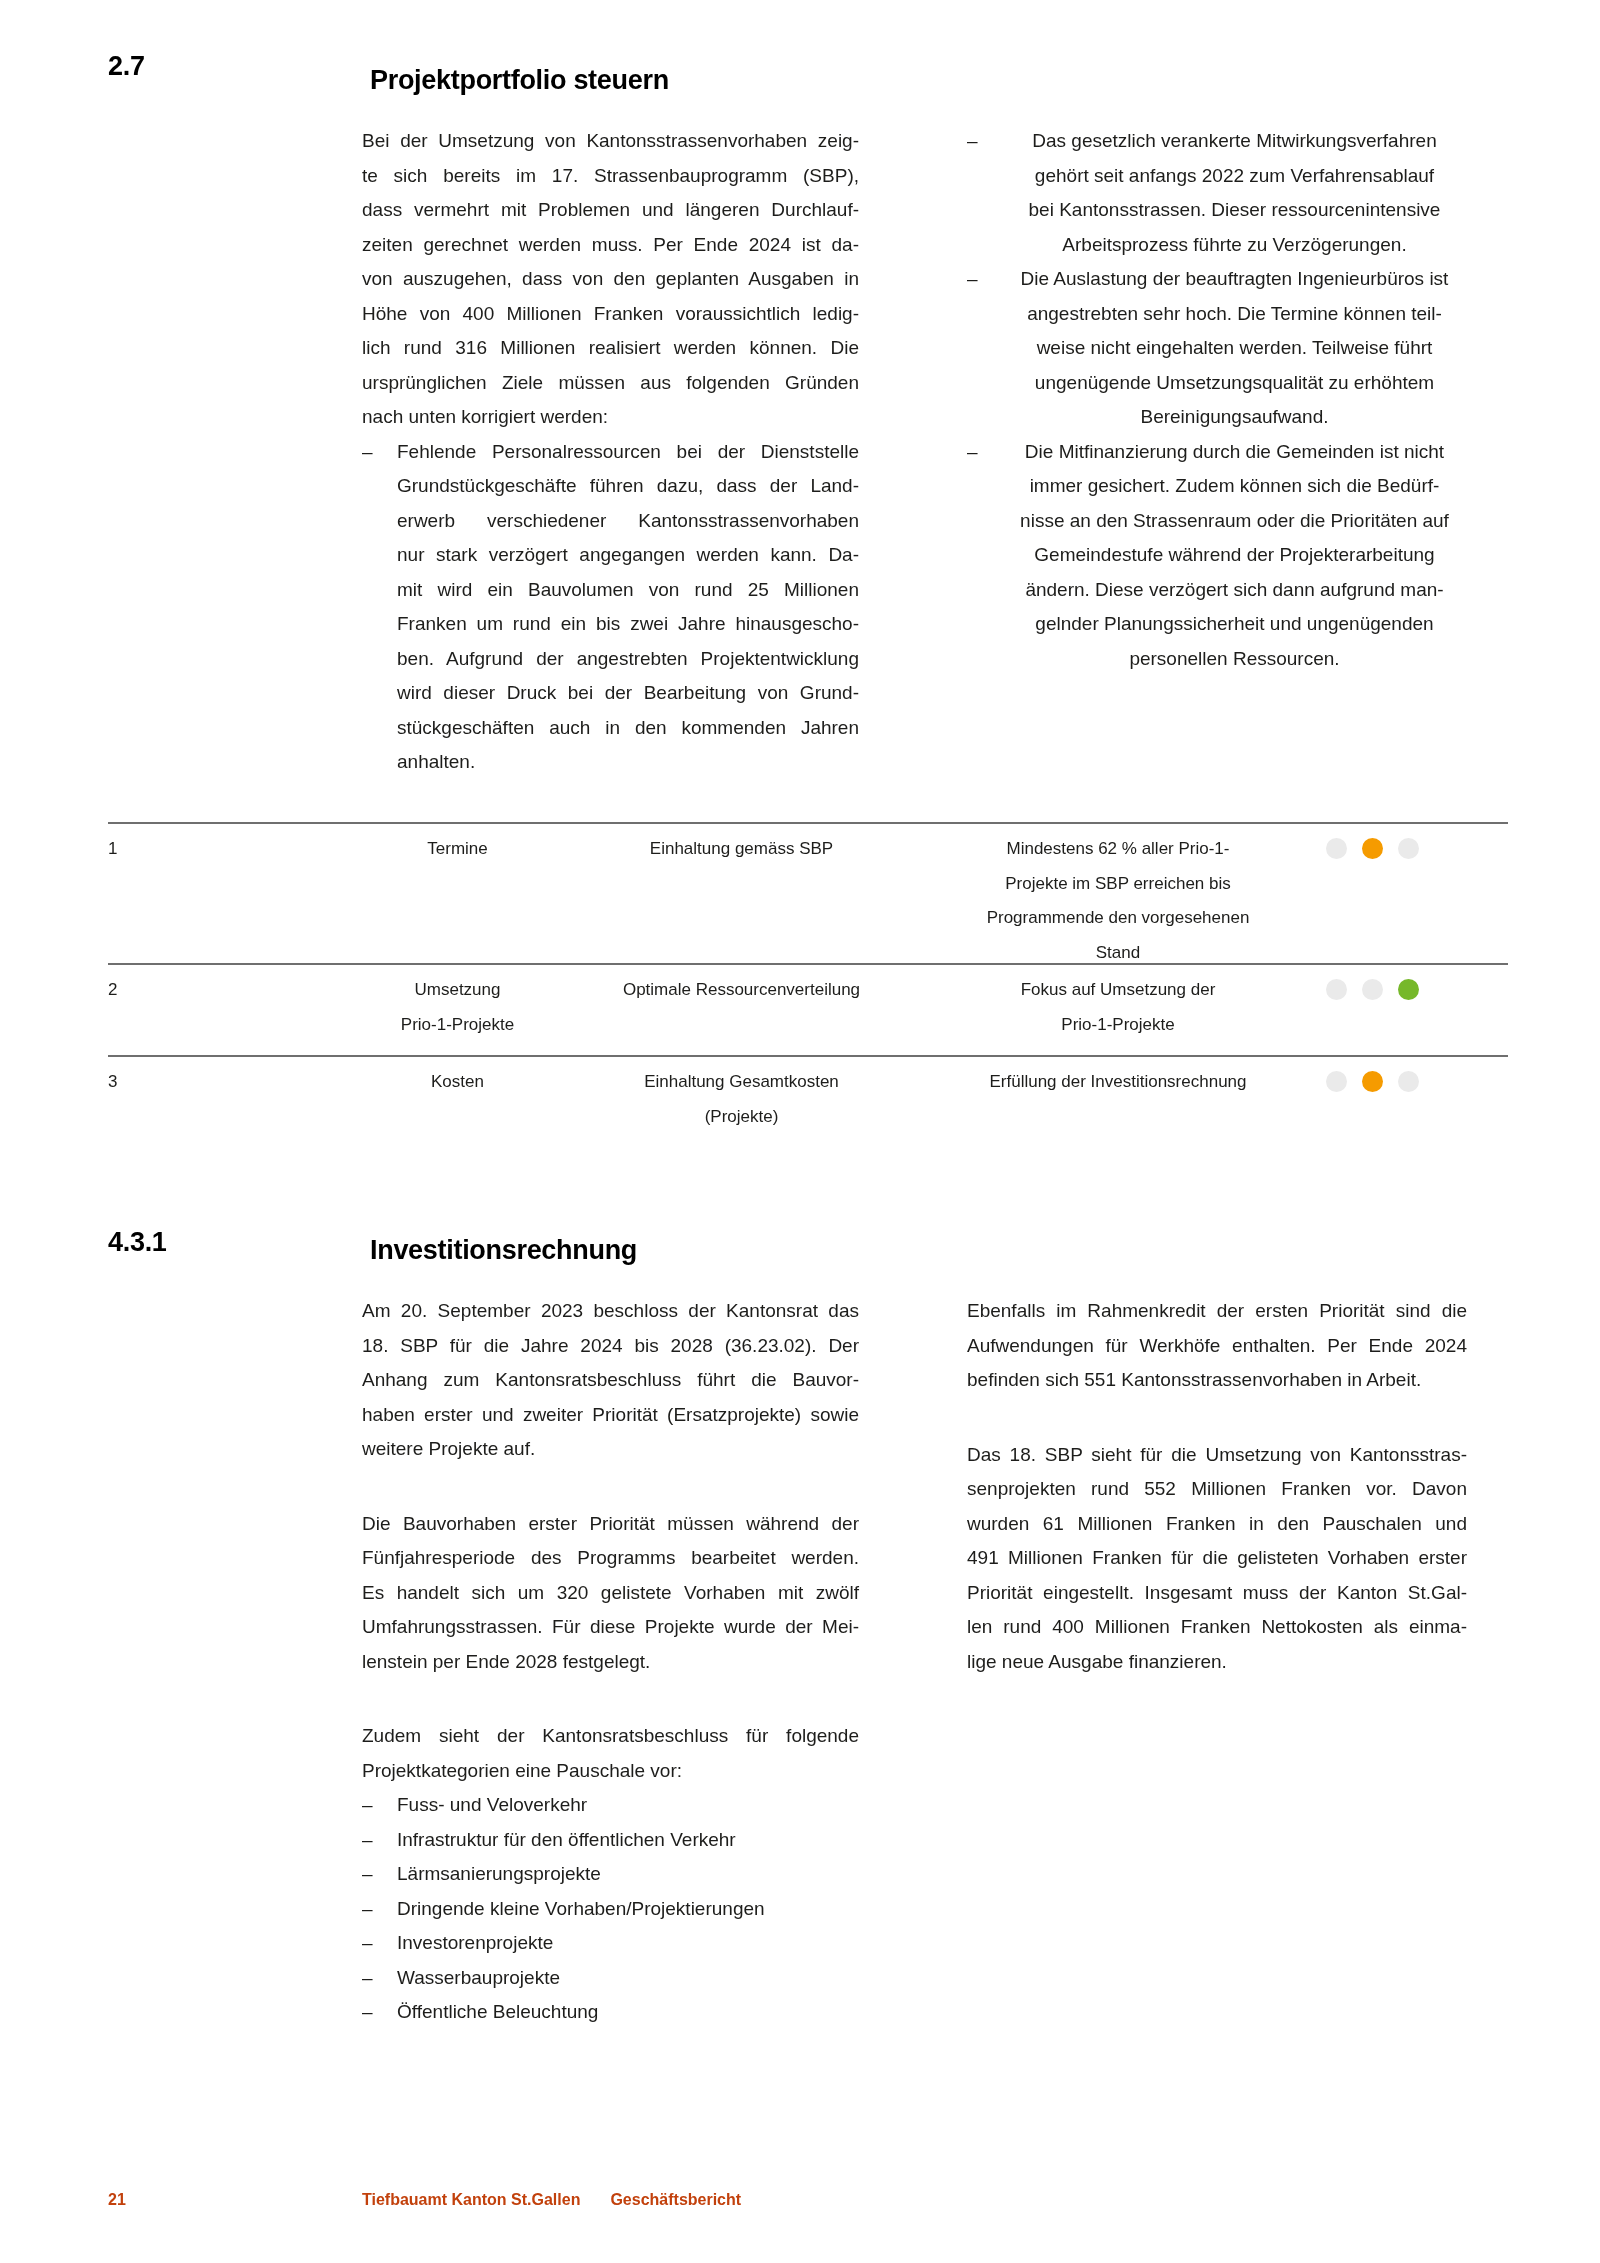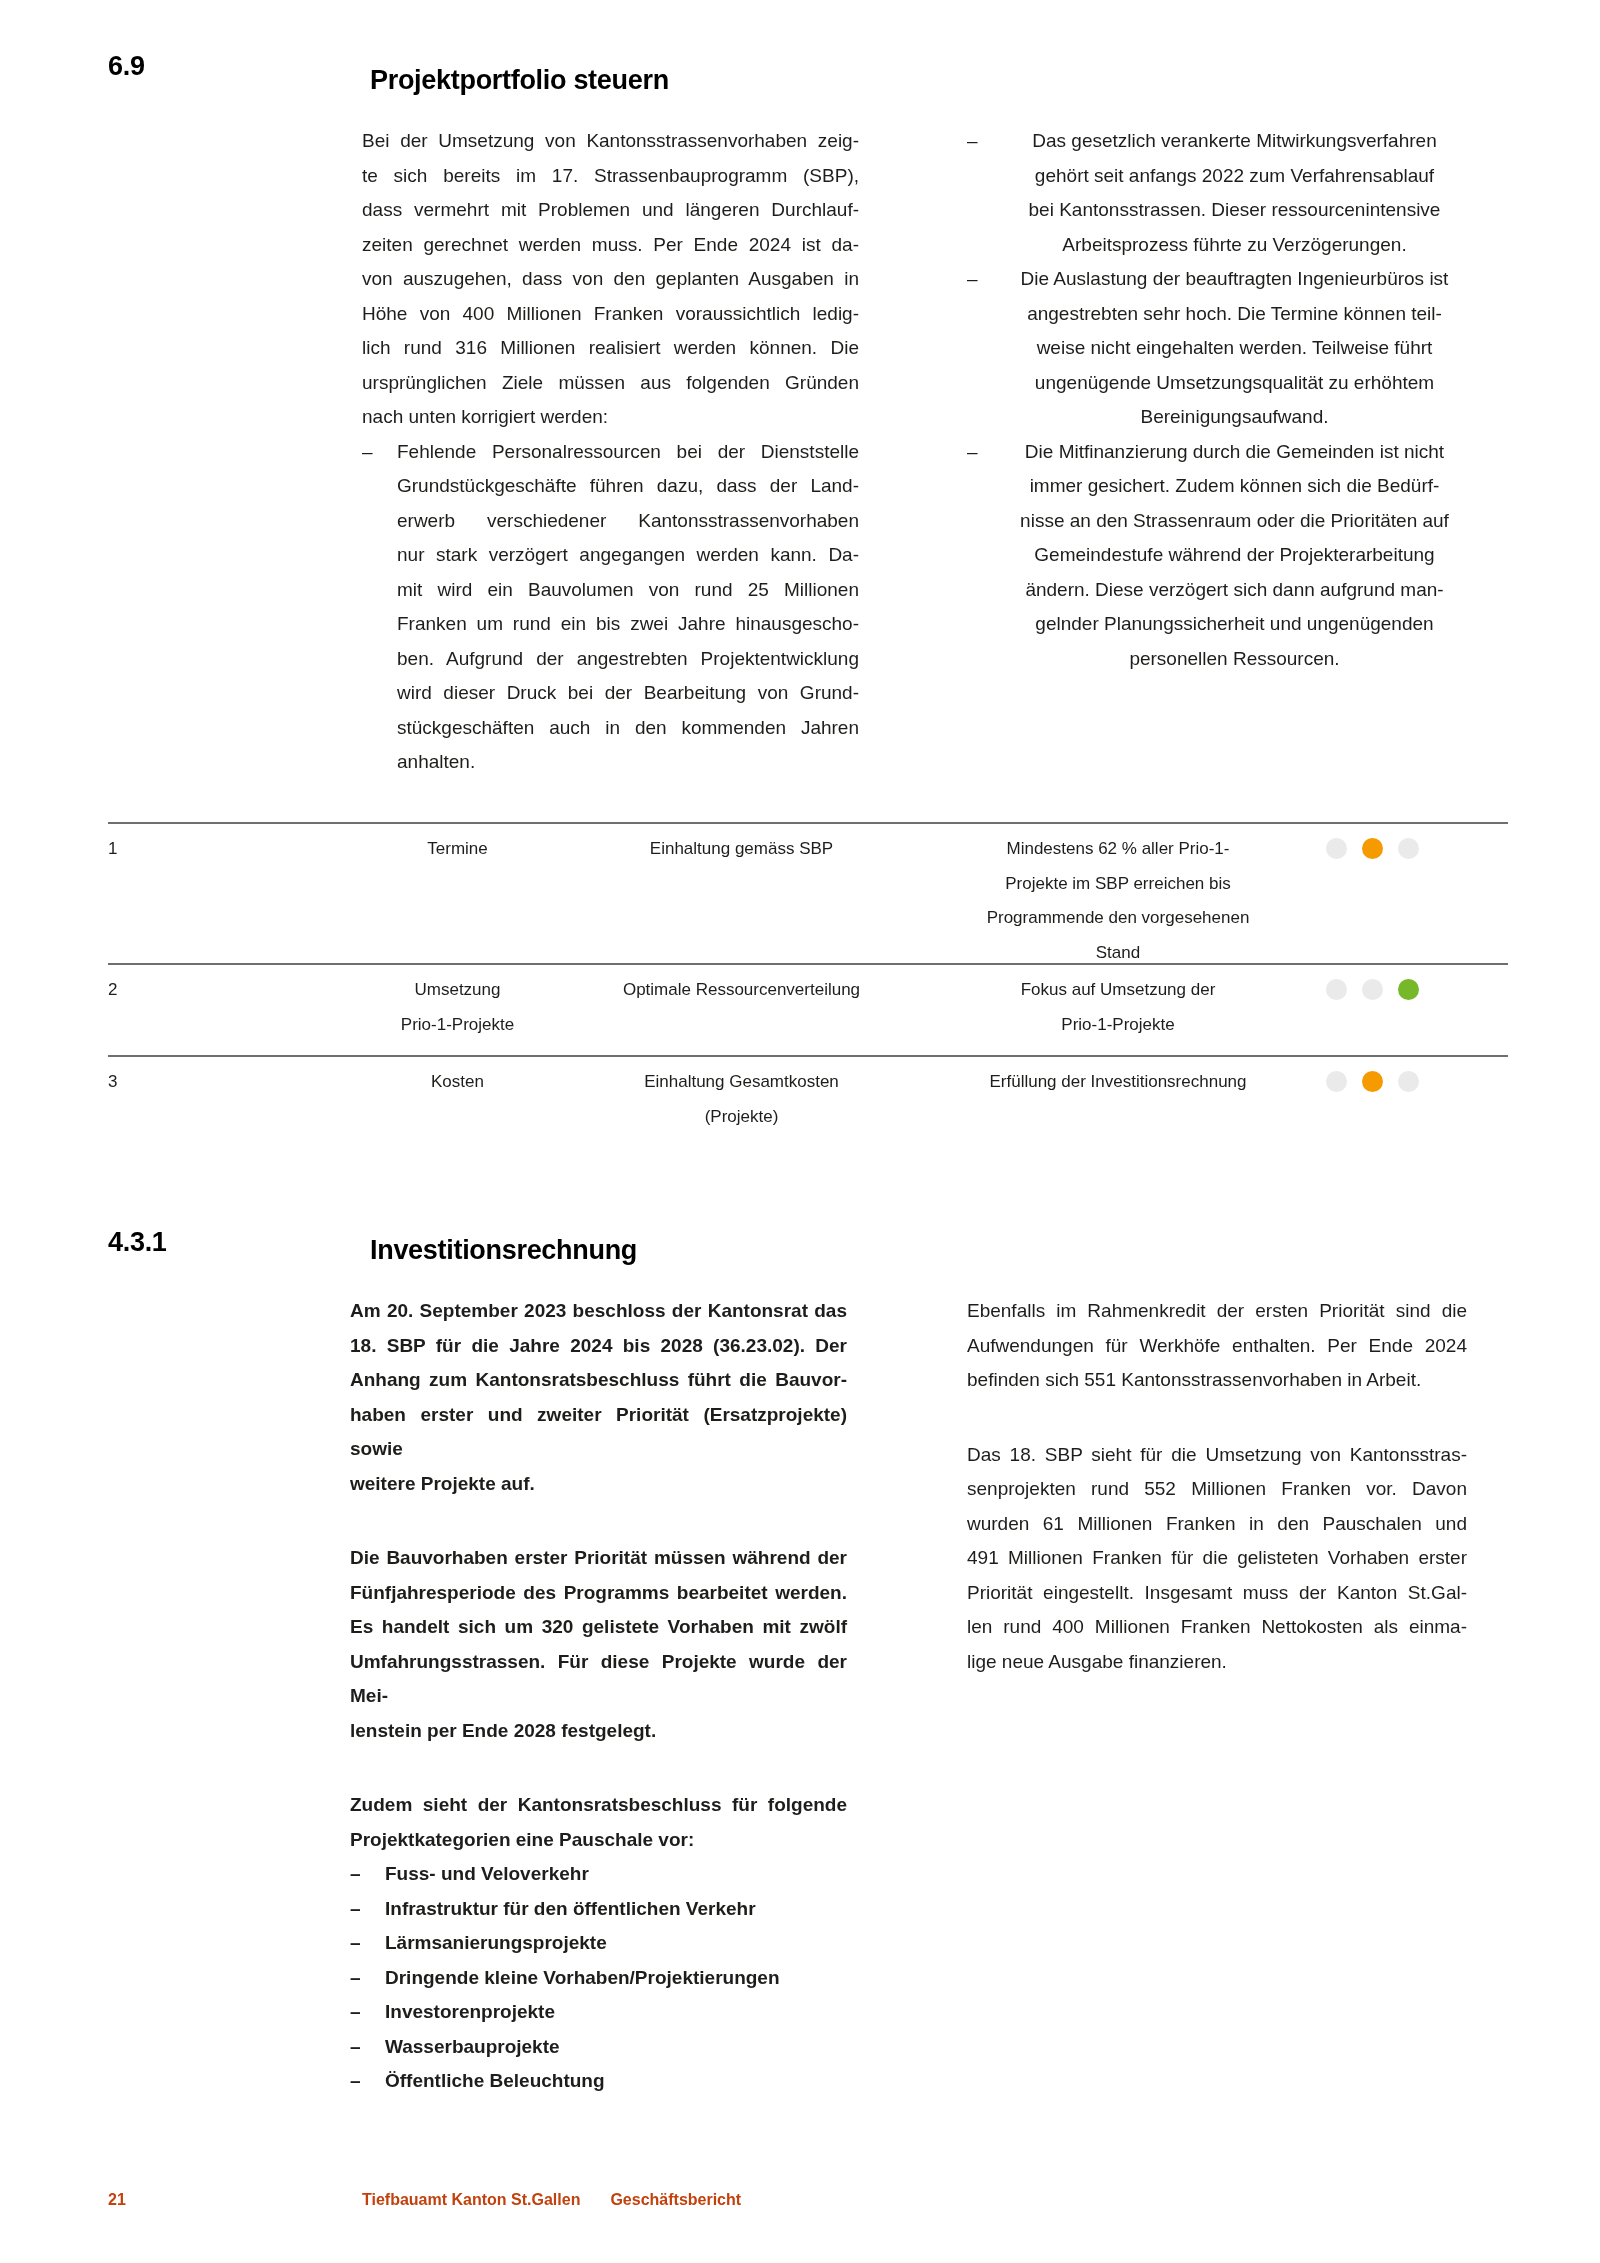--- a/index.html
+++ b/index.html
@@ -38,21 +38,21 @@
   .dot.green{background:var(--green,#76b82a);}
   
   .footer{font-size:16px;font-weight:bold;color:#c2410c;line-height:20px;}
   .footer-line{display:flex;gap:30px;}
 </style>
 </head>
 <body>
 
 <div class="page">
 
-  <div class="abs hnum" style="left:108px;top:50px;">6.9</div>
+  <div class="abs hnum" style="left:108px;top:50px;">2.7</div>
   <h1 class="abs htitle" style="left:362px;top:56px;margin:8px;">Projektportfolio steuern</h1>
 
   <div class="abs body just" style="left:362px;top:124px;width:497px;">
     <div>
         <div class="ln">Bei der Umsetzung von Kantonsstrassenvorhaben zeig-</div>
         <div class="ln">te sich bereits im 17. Strassenbauprogramm (SBP),</div>
         <div class="ln">dass vermehrt mit Problemen und längeren Durchlauf-</div>
         <div class="ln">zeiten gerechnet werden muss. Per Ende 2024 ist da-</div>
         <div class="ln">von auszugehen, dass von den geplanten Ausgaben in</div>
         <div class="ln">Höhe von 400 Millionen Franken voraussichtlich ledig-</div>
@@ -171,21 +171,21 @@
         <span class="dot orange"></span>
         <span class="dot gray"></span>
       </div>
     </div>
 
   </section>
 
   <div class="abs hnum" style="left:108px;top:1226px;">4.3.1</div>
   <h2 class="abs htitle" style="left:362px;top:1226px;margin:8px;">Investitionsrechnung</h2>
 
-  <div class="abs body" style="left:350px;top:1294px;width:497px;font-weight:bold;">
+  <div class="abs body" style="left:362px;top:1294px;width:497px;">
     <div class="just mb">
         <div class="ln">Am 20. September 2023 beschloss der Kantonsrat das</div>
         <div class="ln">18. SBP für die Jahre 2024 bis 2028 (36.23.02). Der</div>
         <div class="ln">Anhang zum Kantonsratsbeschluss führt die Bauvor-</div>
         <div class="ln">haben erster und zweiter Priorität (Ersatzprojekte) sowie</div>
         <div class="ln last">weitere Projekte auf.</div>
       </div>
     <div class="just mb">
         <div class="ln">Die Bauvorhaben erster Priorität müssen während der</div>
         <div class="ln">Fünfjahresperiode des Programms bearbeitet werden.</div>

